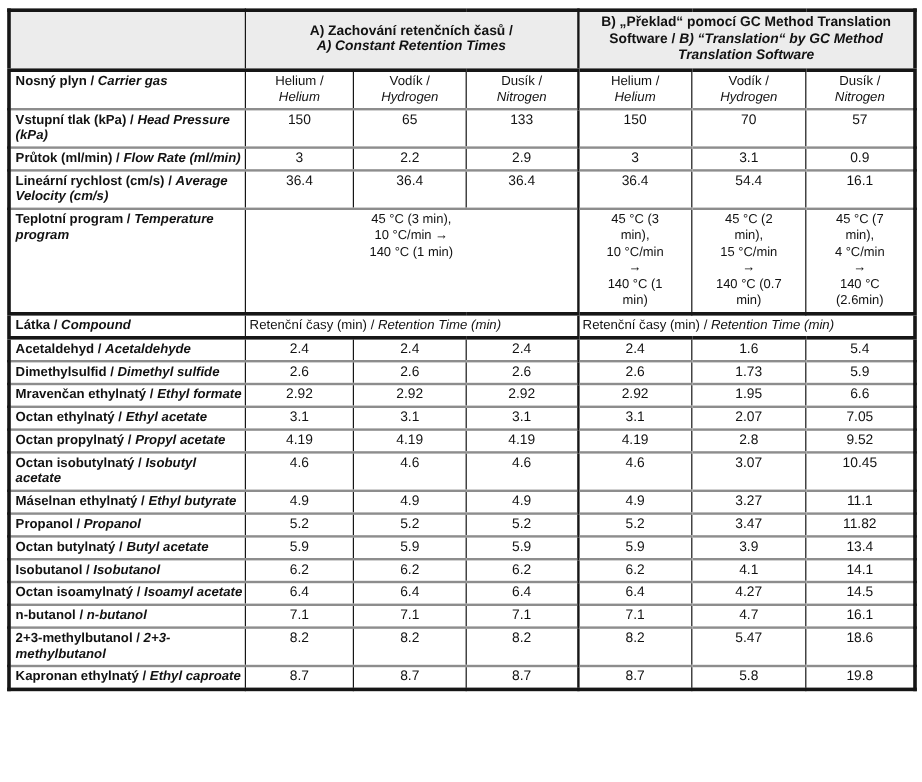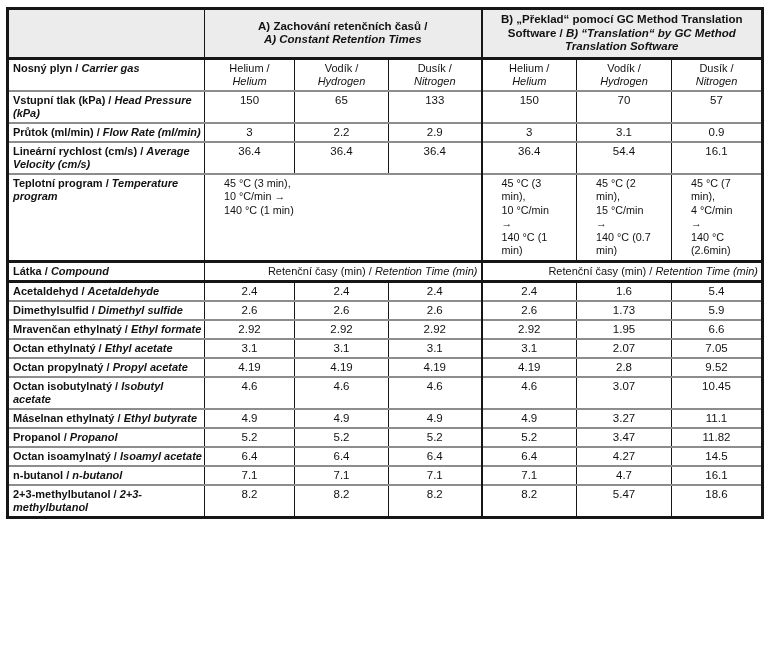--- a/index.html
+++ b/index.html
@@ -24,22 +24,22 @@
   tr.mj td { border-top:3px solid #161616; }
   tr.hd td { border-top:0; background:#ececec; vertical-align:middle; }
   td.sec { border-left:2px solid #161616; }
 
   td.lbl { text-align:left; font-weight:bold; padding-left:4px; padding-right:2px;margin-left:20px; }
   .en { font-style:italic; }
   td.val { text-align:center; font-size:11.5px; }
   td.hdr-title { font-weight:bold; text-align:center; font-size:11.5px; line-height:13.5px; padding:3px 6px; }
   .blk2 { display:block;font-style:italic; }
   td.gas span { display:block; font-size:11px; }
-  td.temp { white-space:pre-line; font-size:10.8px; line-height:13.5px; text-align:left; padding:2px 19px; }
-  td.rt { font-size:11px; text-align:right; }
+  td.temp { white-space:pre-line; font-size:10.8px; line-height:13.5px; text-align:center; padding:2px 19px; }
+  td.rt { font-size:11px; text-align:left; }
 </style>
 </head>
 <body>
 
 <table class="gc">
   <colgroup>
     <col style="width:197px">
       <col style="width:90px">
       <col style="width:94px">
       <col style="width:93px">
@@ -230,20 +230,38 @@
   <tr>
     <td class="lbl"><span class="cs">Propanol /</span> <span class="en">Propanol</span></td>
     <td class="val">5.2</td>
     <td class="val">5.2</td>
     <td class="val">5.2</td>
     <td class="val sec">5.2</td>
     <td class="val">3.47</td>
     <td class="val">11.82</td>
   </tr>
   <tr>
+    <td class="lbl"><span class="cs">Octan butylnatý /</span> <span class="en">Butyl acetate</span></td>
+    <td class="val">5.9</td>
+    <td class="val">5.9</td>
+    <td class="val">5.9</td>
+    <td class="val sec">5.9</td>
+    <td class="val">3.9</td>
+    <td class="val">13.4</td>
+  </tr>
+  <tr>
+    <td class="lbl"><span class="cs">Isobutanol /</span> <span class="en">Isobutanol</span></td>
+    <td class="val">6.2</td>
+    <td class="val">6.2</td>
+    <td class="val">6.2</td>
+    <td class="val sec">6.2</td>
+    <td class="val">4.1</td>
+    <td class="val">14.1</td>
+  </tr>
+  <tr>
     <td class="lbl"><span class="cs">Octan isoamylnatý /</span> <span class="en">Isoamyl acetate</span></td>
     <td class="val">6.4</td>
     <td class="val">6.4</td>
     <td class="val">6.4</td>
     <td class="val sec">6.4</td>
     <td class="val">4.27</td>
     <td class="val">14.5</td>
   </tr>
   <tr>
     <td class="lbl"><span class="cs">n-butanol /</span> <span class="en">n-butanol</span></td>
@@ -256,14 +274,23 @@
   </tr>
   <tr>
     <td class="lbl"><span class="cs">2+3-methylbutanol /</span> <span class="en">2+3-methylbutanol</span></td>
     <td class="val">8.2</td>
     <td class="val">8.2</td>
     <td class="val">8.2</td>
     <td class="val sec">8.2</td>
     <td class="val">5.47</td>
     <td class="val">18.6</td>
   </tr>
+  <tr>
+    <td class="lbl"><span class="cs">Kapronan ethylnatý /</span> <span class="en">Ethyl caproate</span></td>
+    <td class="val">8.7</td>
+    <td class="val">8.7</td>
+    <td class="val">8.7</td>
+    <td class="val sec">8.7</td>
+    <td class="val">5.8</td>
+    <td class="val">19.8</td>
+  </tr>
 </tbody>
   </table>
 
 </body></html>

